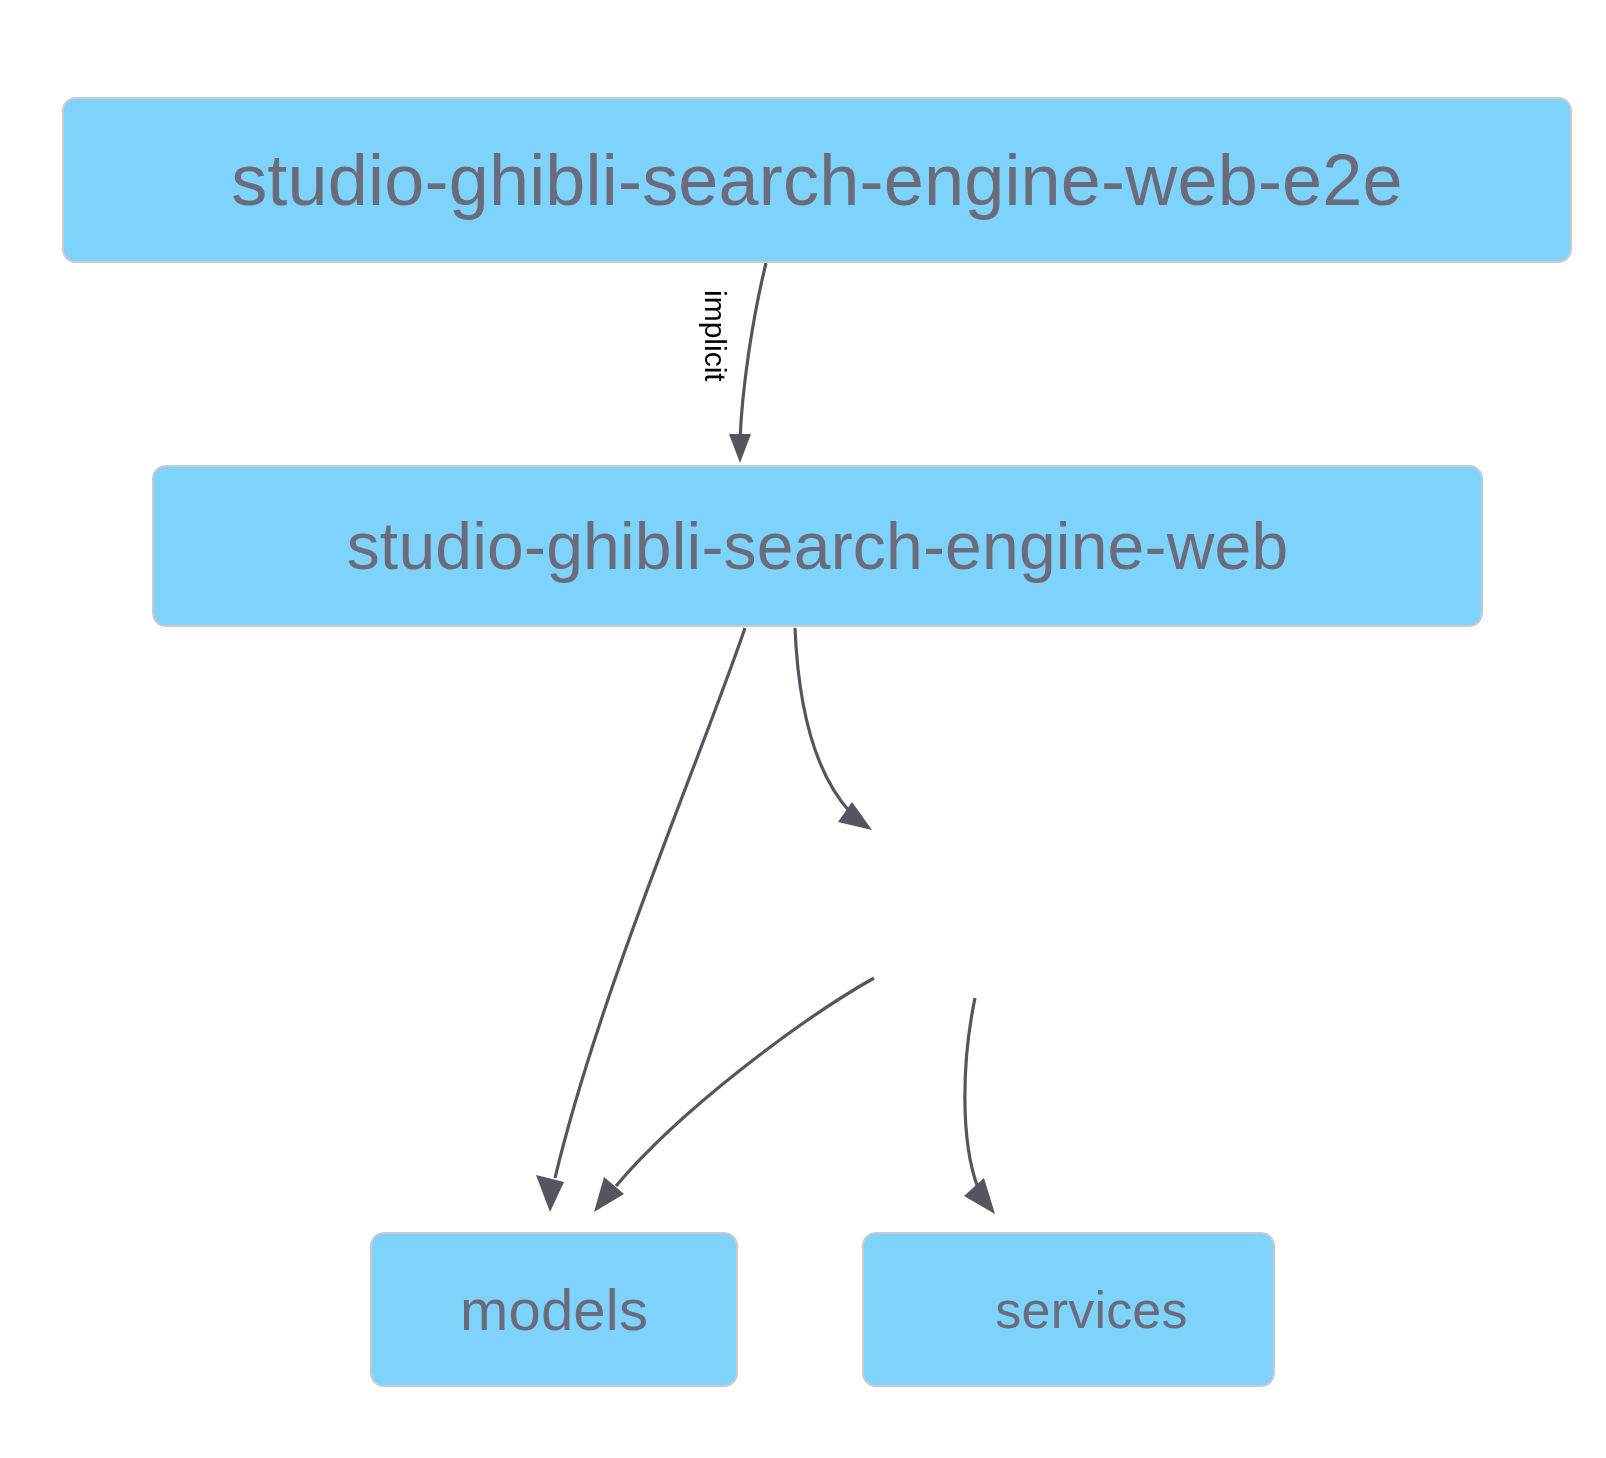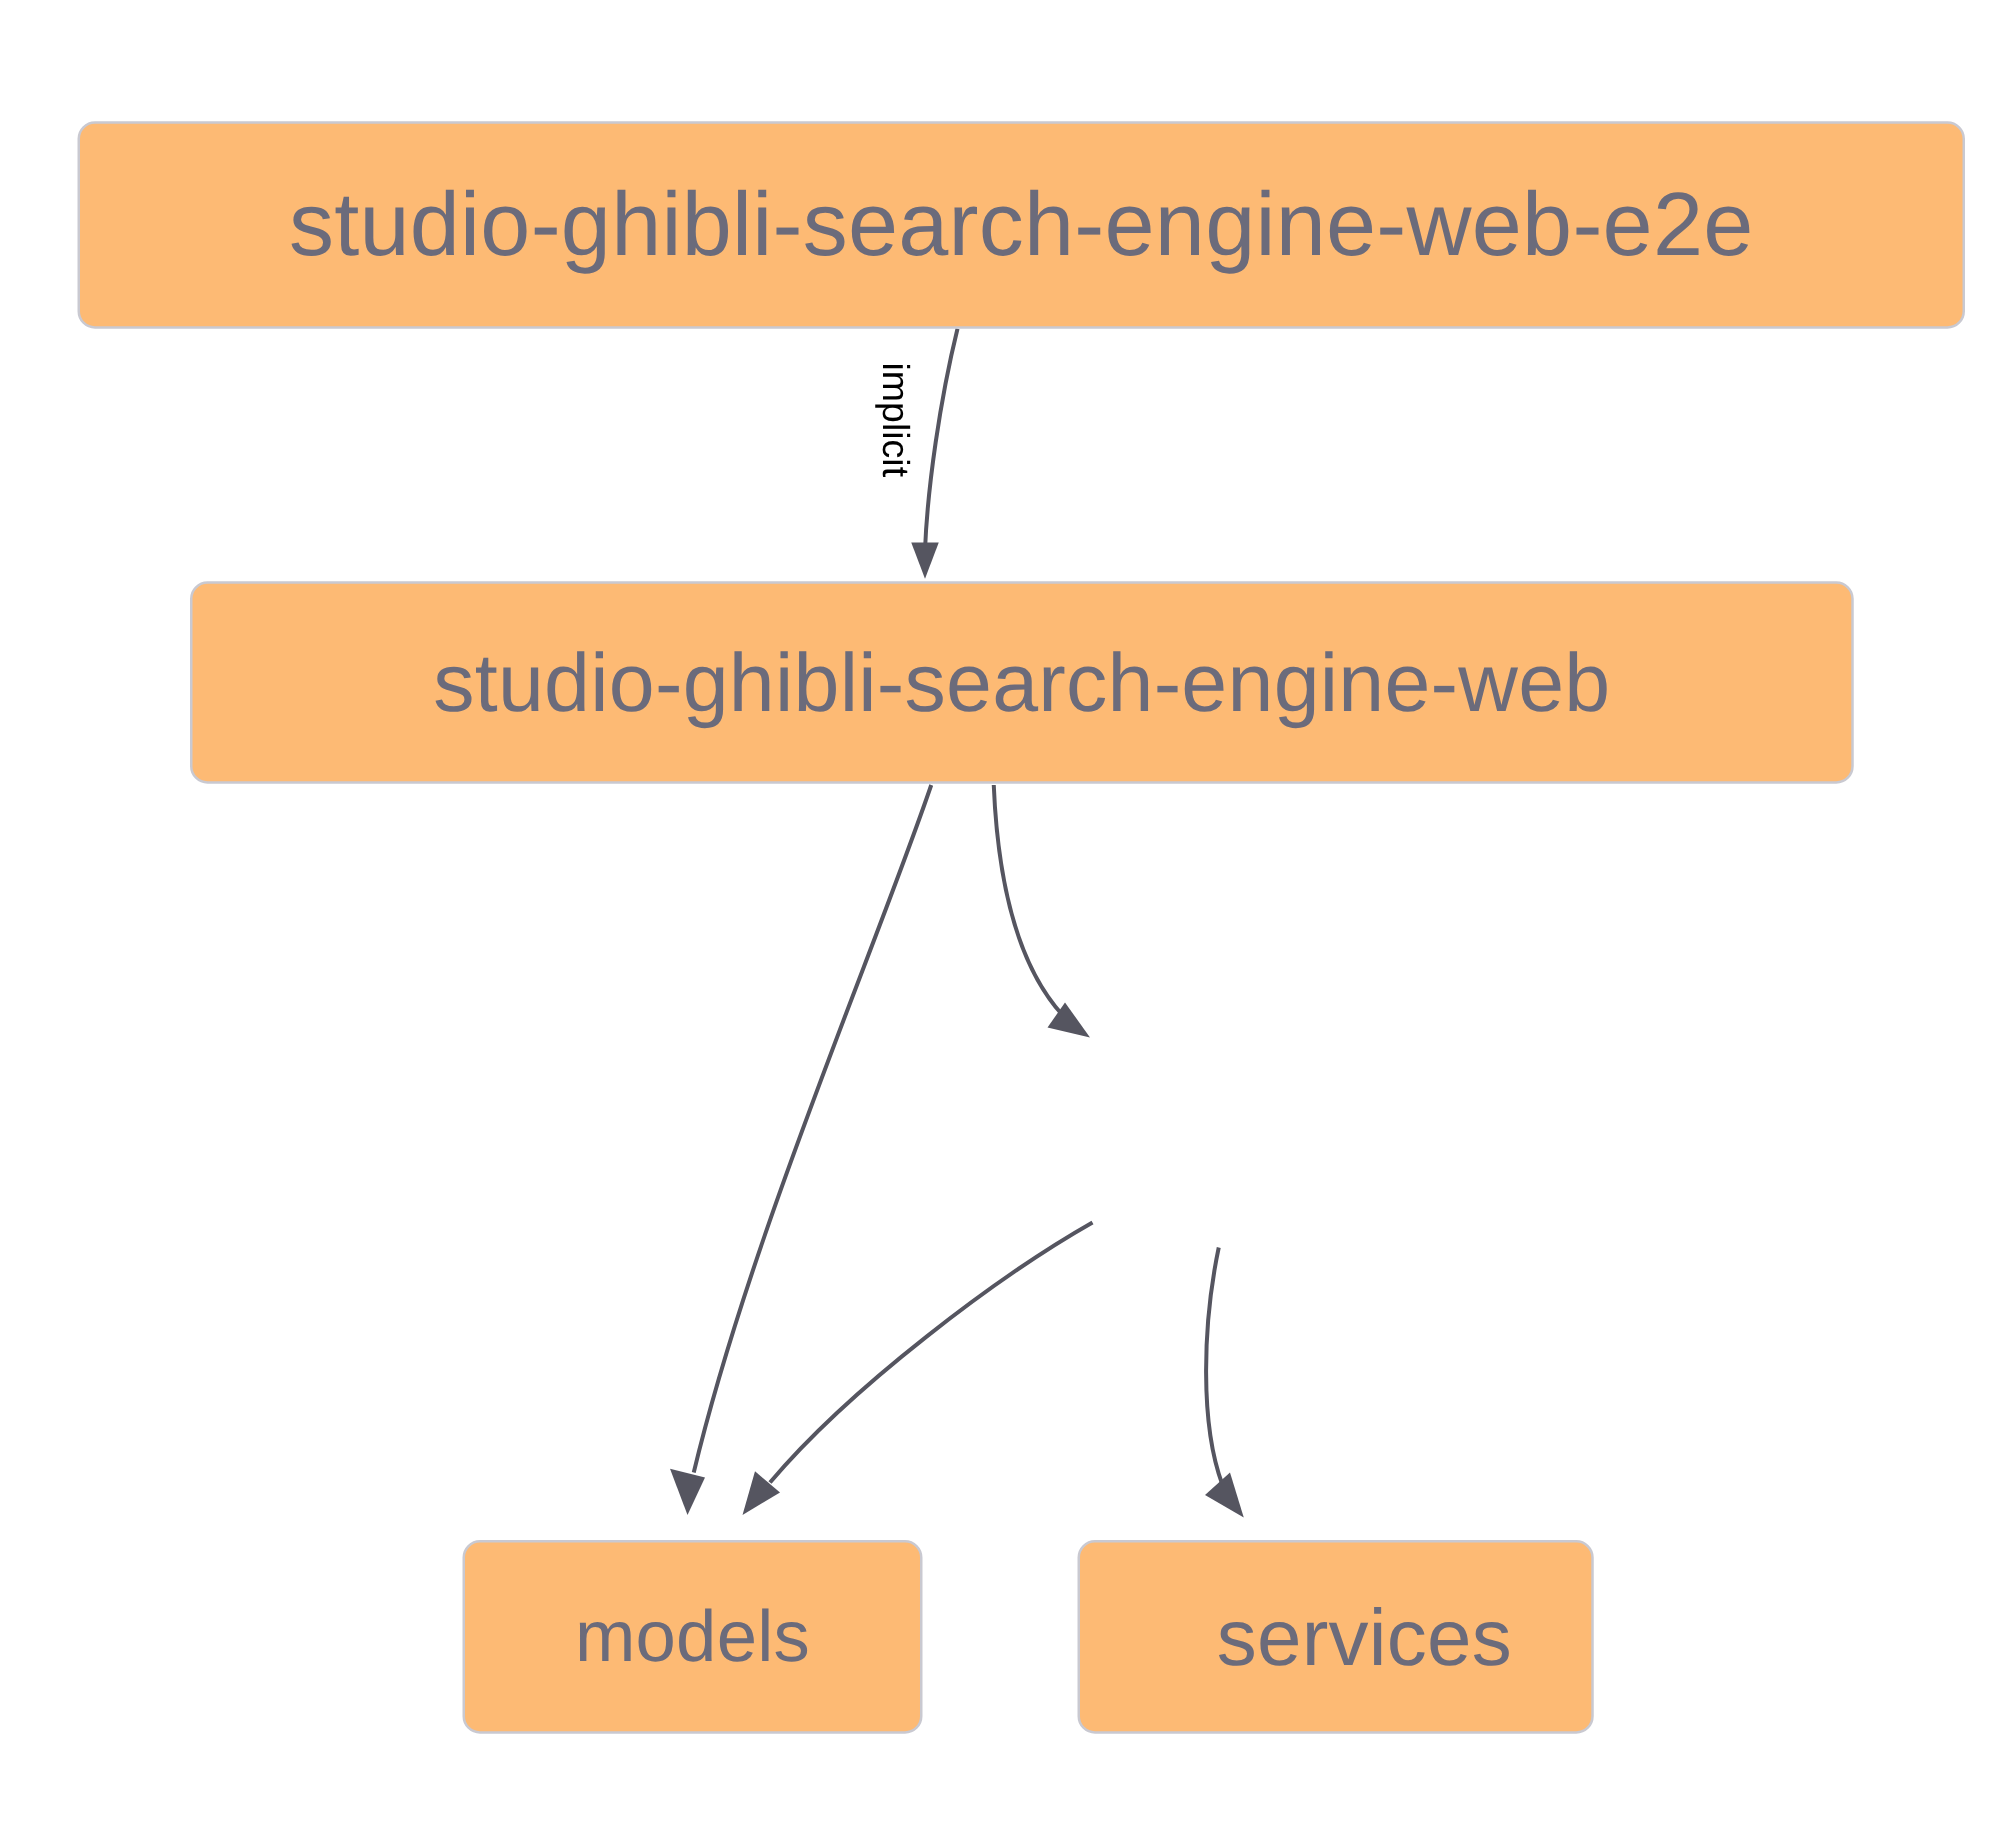--- a/index.html
+++ b/index.html
@@ -18,21 +18,21 @@
   #edge-layer {
     position: absolute;
     left: 0;
     top: 0;
     width: 1606px;
     height: 1458px;
   }
   .node {
     position: absolute;
     box-sizing: border-box;
-    background: #fdba74;
+    background: #7dd3fc;
     border: 2px solid #c9c9d1;
     border-radius: 14px;
     display: flex;
     align-items: center;
     justify-content: center;
     z-index: 2;
   }
   .node-label {
     color: #6b6b7b;
     font-weight: 400;
@@ -46,21 +46,21 @@
   #node-web      { left: 152px; top: 465px;  width: 1331px; height: 162px; }
   #node-web .node-label { font-size: 66px; }
 
   #node-store    { left: 852px; top: 840px;  width: 288px;  height: 156px; }
   #node-store .node-label { font-size: 58px; }
 
   #node-models   { left: 370px; top: 1232px; width: 368px;  height: 155px; }
   #node-models .node-label { font-size: 58px; }
 
   #node-services { left: 862px; top: 1232px; width: 413px;  height: 155px; }
-  #node-services .node-label { font-size: 64px; margin-left: 46px; }
+  #node-services .node-label { font-size: 52px; margin-left: 46px; }
 
   .edge-path {
     fill: none;
     stroke: #555560;
     stroke-width: 3.2;
   }
   .edge-arrow {
     fill: #555560;
   }
   .edge-label-wrap {

